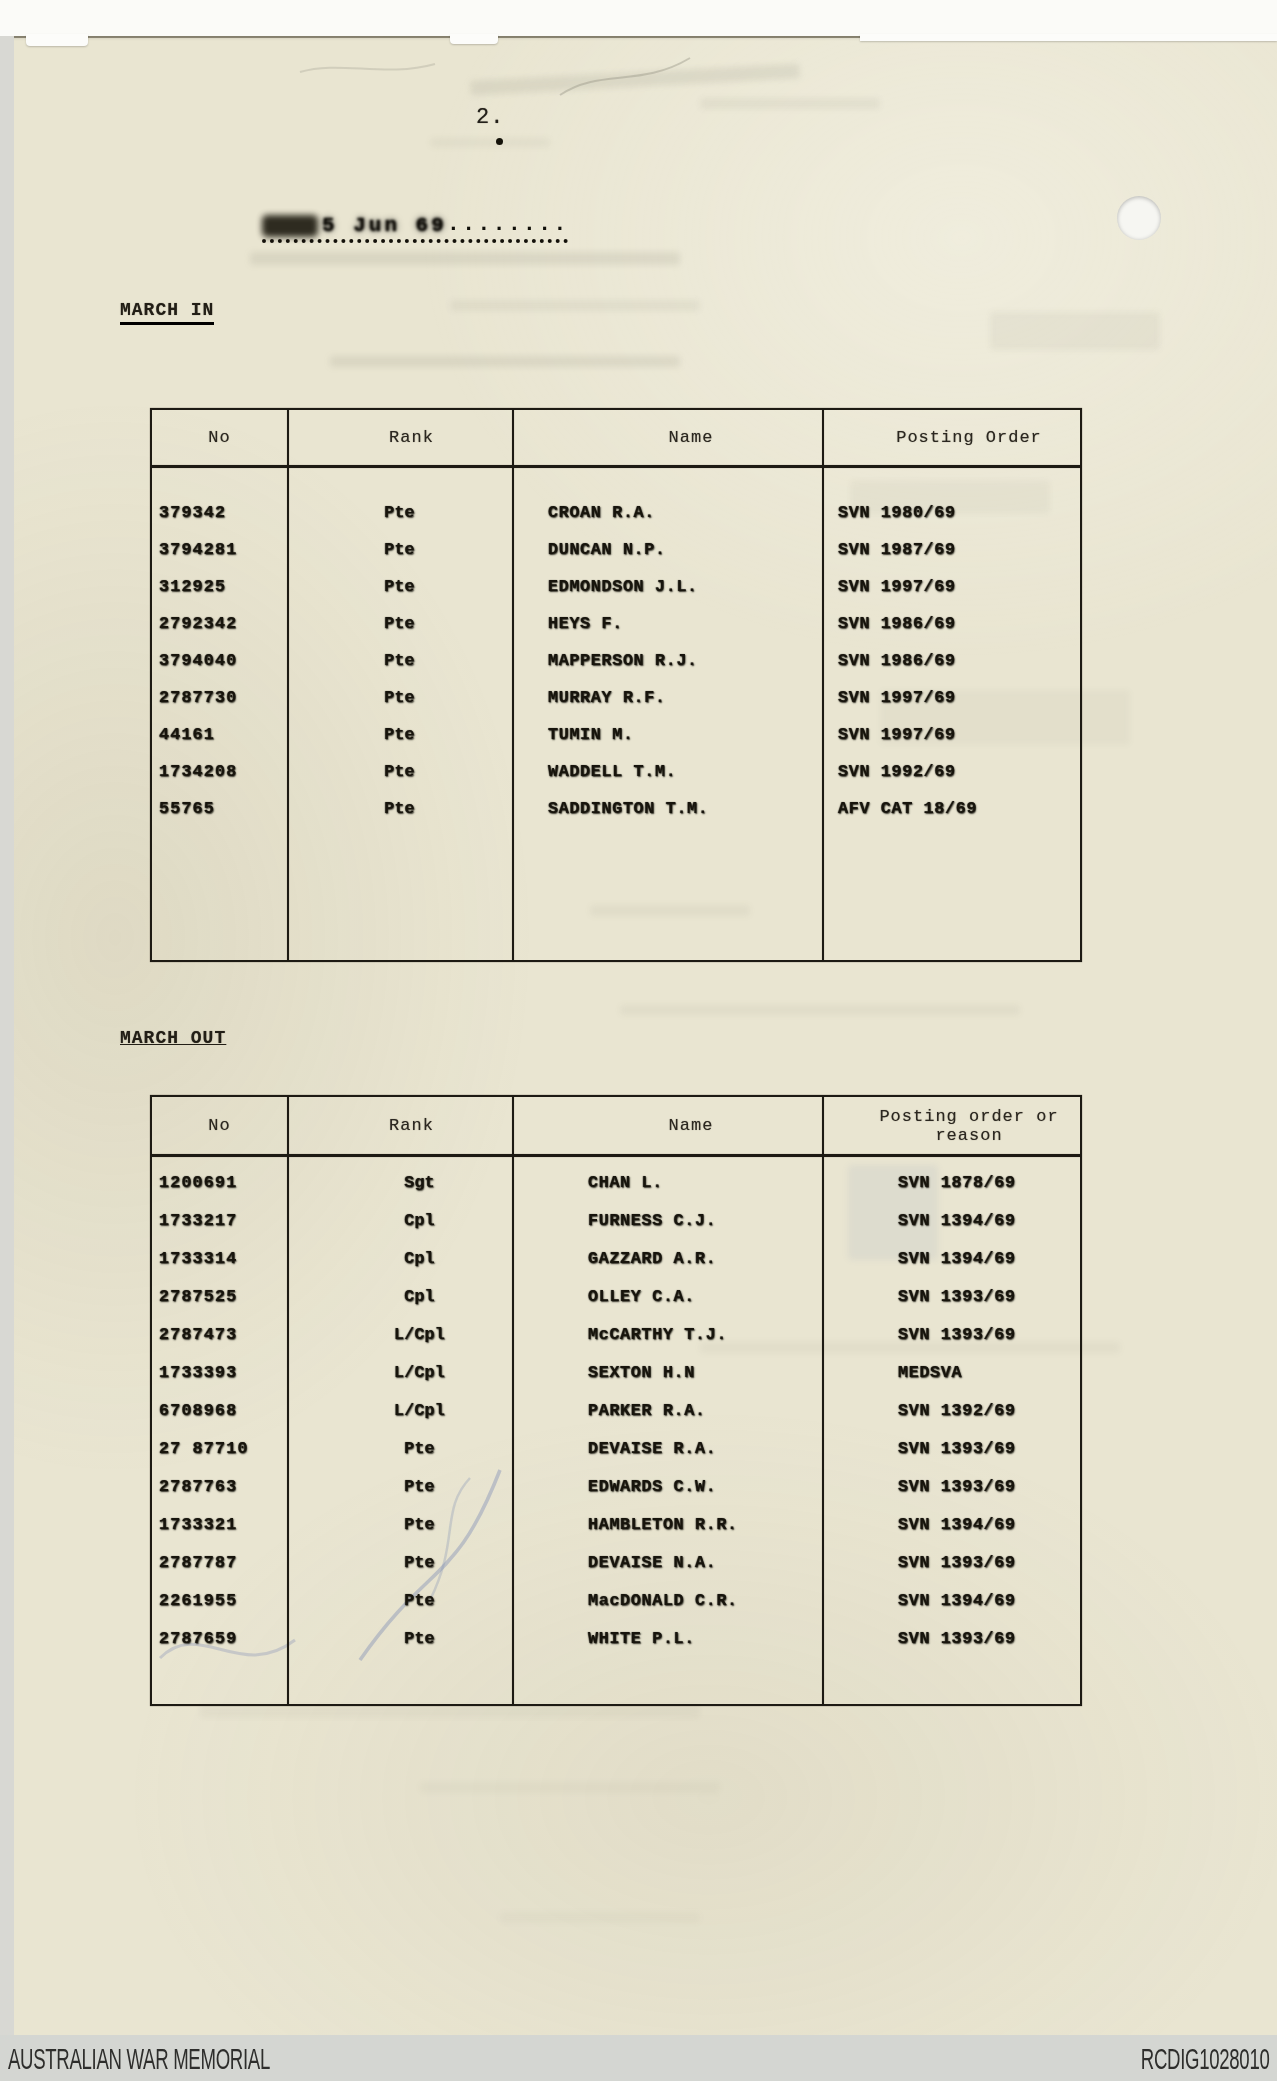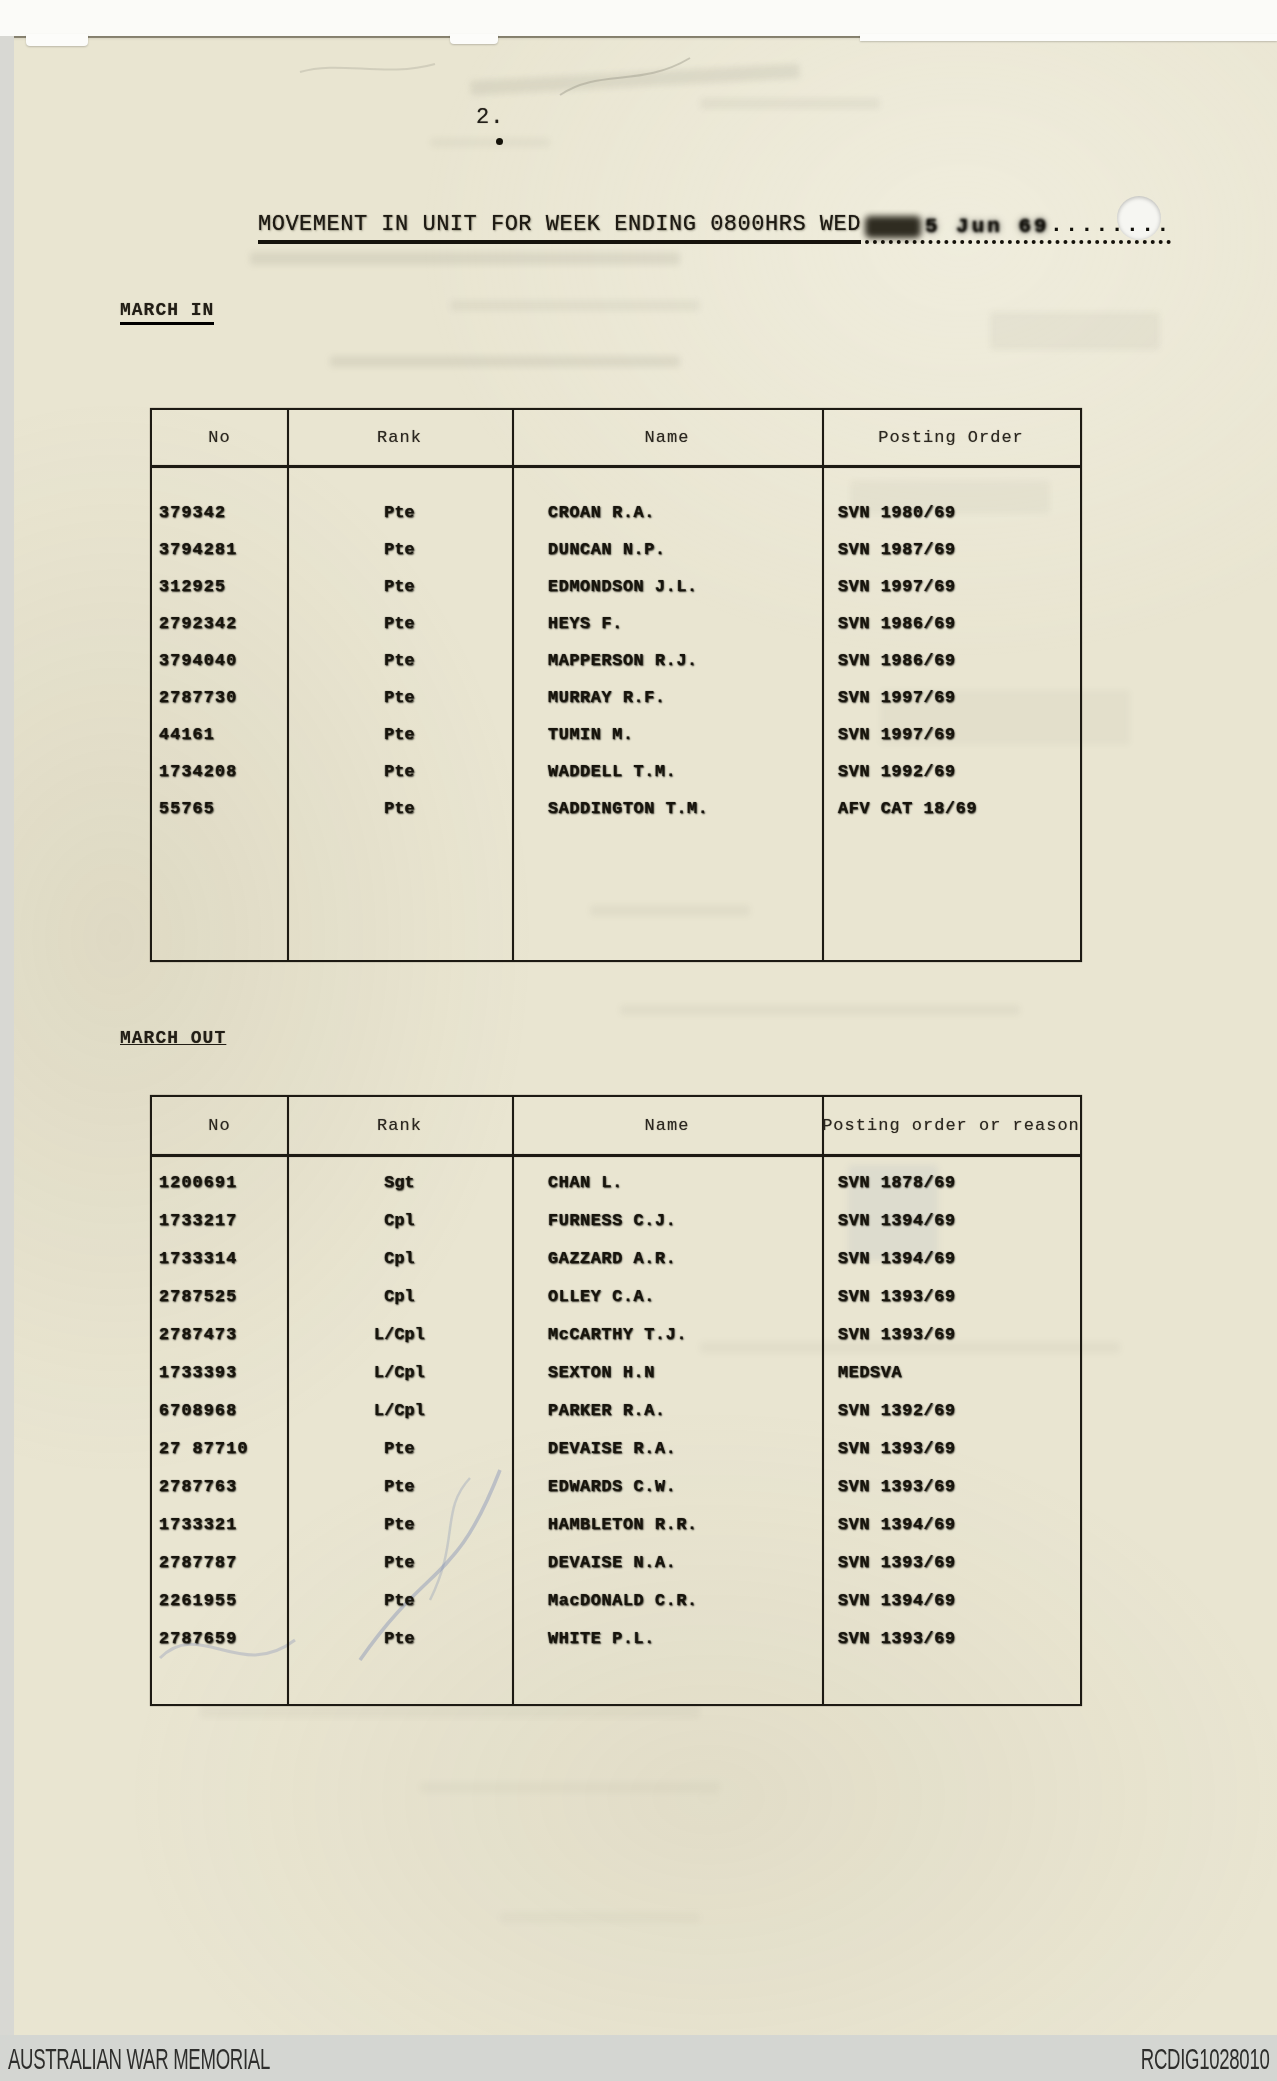--- a/index.html
+++ b/index.html
@@ -45,29 +45,29 @@
   .march-in-h{left:120px;top:300px;border-bottom:3px solid #000000;padding-bottom:2px;}
   .march-out-h{left:120px;top:1028px;text-decoration:underline;}
   
   .table{position:absolute;border:2.5px solid #1d1a13;box-shadow:0 0 1px rgba(20,15,5,.6);}
   .t1{left:150px;top:408px;width:928px;height:550px;}
   .t2{left:150px;top:1095px;width:928px;height:607px;}
   .vline{position:absolute;top:0;bottom:0;width:2.2px;background:#1d1a13;box-shadow:0 0 1px rgba(20,15,5,.5);}
   .v1{left:135px;} .v2{left:360px;} .v3{left:670px;}
   .hline{position:absolute;left:0;right:0;height:2.6px;background:#1d1a13;box-shadow:0 0 1px rgba(20,15,5,.5);}
   .thead{position:absolute;left:0;right:0;top:0;display:grid;
-    grid-template-columns:135px 225px 310px 1fr;align-items:center;}
+    grid-template-columns:135px 225px 310px 1fr;align-items:center;gap:12px;}
   .t1 .thead{height:55px;} .t2 .thead{height:57px;}
   .t1 .hline{top:55px;} .t2 .hline{top:57px;}
   .th{text-align:center;font-size:17px;color:#2b2720;letter-spacing:1px;
     text-shadow:0 0 1px rgba(40,35,20,.55);filter:blur(.25px);}
   .tbody{position:absolute;left:0;right:0;}
   .t1 .tbody{top:84px;} .t2 .tbody{top:66px;}
   .tr{display:grid;grid-template-columns:135px 225px 310px 1fr;align-items:center;}
-  .t1 .tr{height:37px;} .t2 .tr{height:38px;}
+  .t1 .tr{height:37px;} .t2 .tr{height:38px;gap:20px;}
   .td{font-size:17px;font-weight:700;color:#17140c;white-space:nowrap;
     text-shadow:.6px .6px 1.6px rgba(12,10,4,.85), -.5px 0 1px rgba(12,10,4,.55);
     filter:blur(.55px);}
   .td.c0{padding-left:7px;letter-spacing:1px;}
   .td.c1{text-align:center;}
   .td.c2{padding-left:36px;letter-spacing:.5px;}
   .td.c3{padding-left:16px;letter-spacing:.5px;}
   
   .g{position:absolute;background:rgba(110,105,90,.12);filter:blur(3px);border-radius:4px;pointer-events:none;}
   .gb{background:rgba(90,110,165,.16);}
@@ -115,21 +115,20 @@
   <path d="M300 72 C 340 60, 385 78, 435 64" stroke="#9b988a" stroke-width="2" fill="none" opacity="0.3"></path>
   <path d="M360 1660 C 430 1560, 455 1585, 500 1470" stroke="#7f8db4" stroke-width="3.5" fill="none" opacity="0.42"></path>
   <path d="M430 1600 C 460 1540, 440 1510, 470 1478" stroke="#7f8db4" stroke-width="2.5" fill="none" opacity="0.3"></path>
   <path d="M160 1658 C 200 1618, 240 1682, 295 1640" stroke="#7f8db4" stroke-width="3" fill="none" opacity="0.32"></path>
 </svg>
 
 <div class="tw page-num">2.</div>
 <div class="pn-dot"></div>
 
 <div class="title-row">
-  <span class="doc-title">MOVEMENT IN UNIT FOR WEEK ENDING 0800HRS WED</span>
   <span class="date-wrap">
     <span class="date-blob"></span>
     <span class="stamp-date">5 Jun 69</span>
     <span class="trail-dots">........</span>
   </span>
 </div>
 
 <div class="section-h march-in-h">MARCH IN</div>
 
 <div class="table t1">

